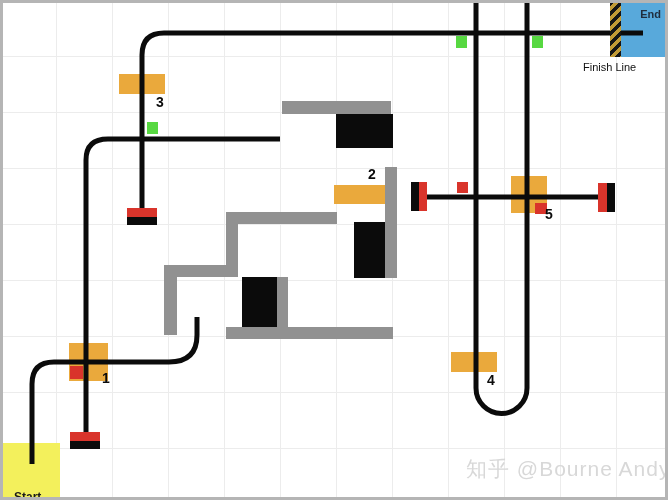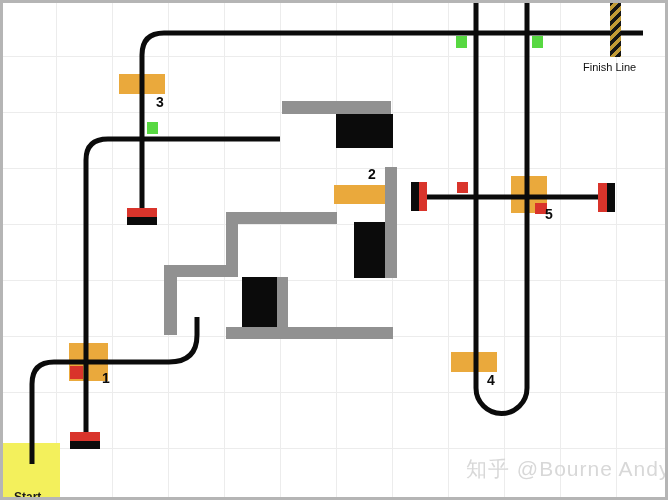--- a/index.html
+++ b/index.html
@@ -65,20 +65,23 @@
   svg.tracks path{stroke:var(--track,#0b0b0b);stroke-width:5;fill:none;}
 </style>
 </head>
 <body>
 
 <div class="stage">
 
   <div class="start-zone">
     <span class="start-label">Start</span>
   </div>
+  <div class="end-zone">
+    <span class="end-label">End</span>
+  </div>
 
   <div class="wall" style="left:282px;top:101px;width:109px;height:13px;"></div>
   <div class="wall" style="left:226px;top:212px;width:111px;height:12px;"></div>
   <div class="wall" style="left:226px;top:212px;width:12px;height:65px;"></div>
   <div class="wall" style="left:164px;top:265px;width:74px;height:12px;"></div>
   <div class="wall" style="left:164px;top:265px;width:13px;height:70px;"></div>
   <div class="wall" style="left:276px;top:277px;width:12px;height:50px;"></div>
   <div class="wall" style="left:226px;top:327px;width:167px;height:12px;"></div>
   <div class="wall" style="left:385px;top:167px;width:12px;height:111px;"></div>
 

